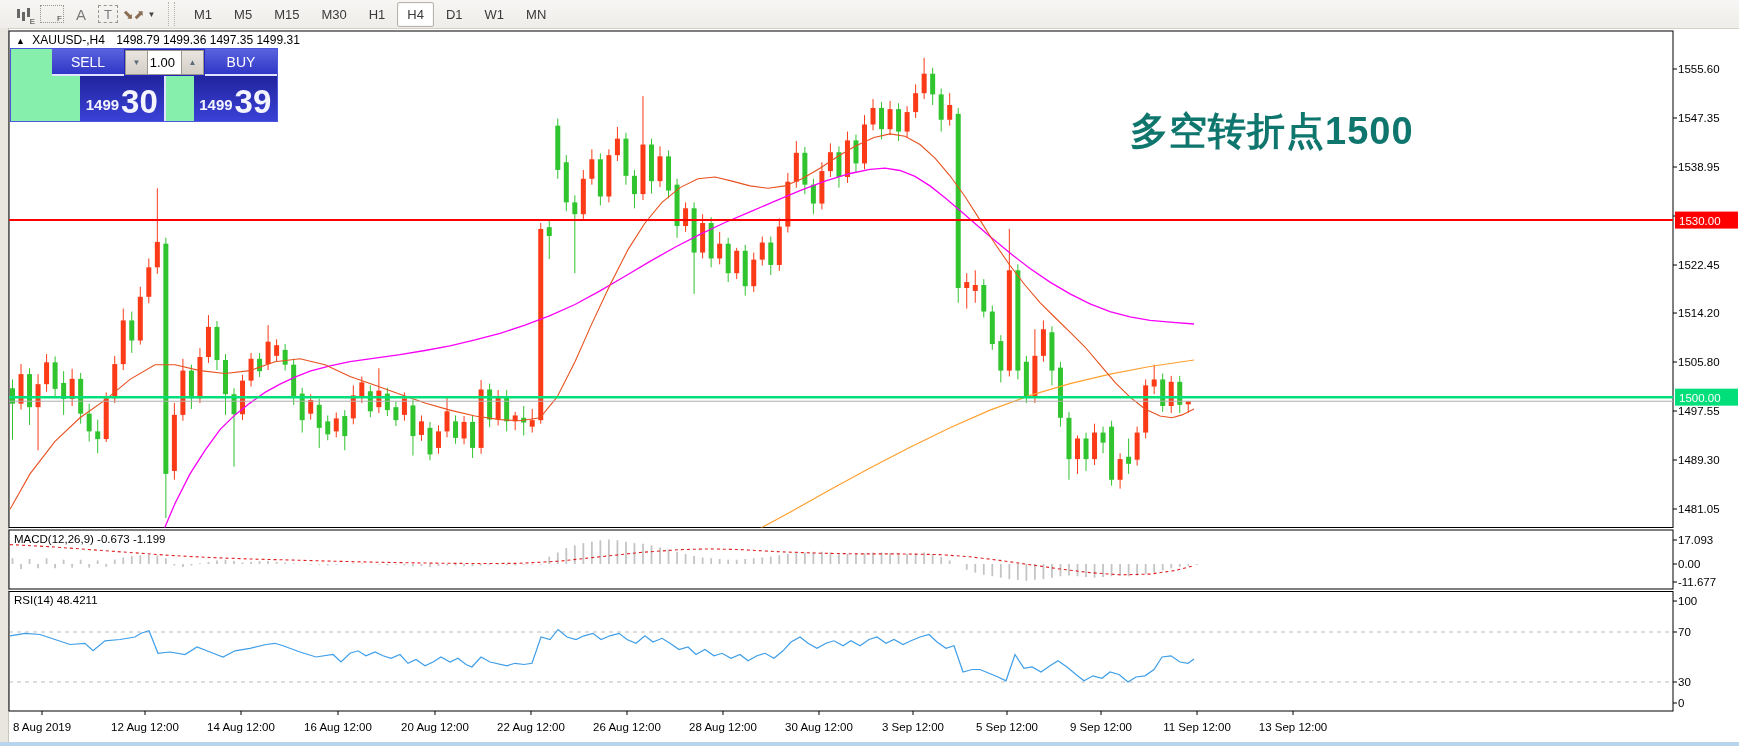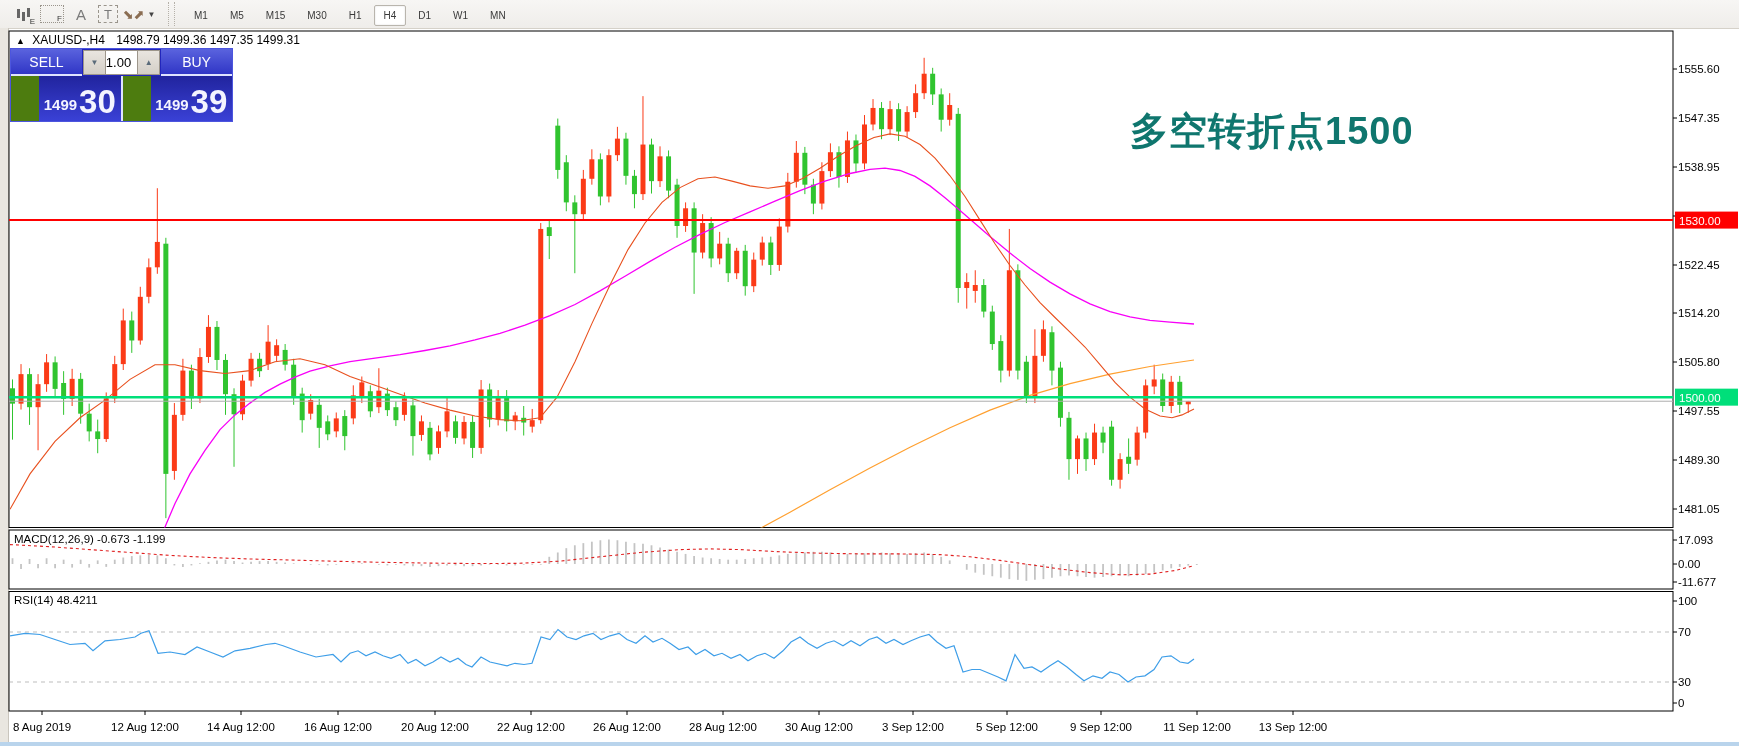--- a/index.html
+++ b/index.html
@@ -3,32 +3,32 @@
 <meta charset="utf-8">
 <style>
   html,body{margin:0;padding:0;background:#fff;font-family:"Liberation Sans",sans-serif;}
   #stage{position:relative;width:1739px;height:746px;background:#fff;overflow:hidden;}
   
   #toolbar{position:absolute;left:0;top:0;width:1739px;height:28px;background:linear-gradient(#f7f6f4,#efedea);border-bottom:1px solid #d5d1c9;display:flex;align-items:center;}
   .tb-icons{display:flex;align-items:center;gap:4px;padding-left:10px;}
   .tb-icon{width:26px;height:22px;display:flex;align-items:center;justify-content:center;color:#555;font-size:13px;position:relative;cursor:default;}
   .tb-icon .sub{position:absolute;right:1px;bottom:-1px;font-size:8px;color:#333;}
   .tb-sep{width:5px;height:24px;margin:0 8px 0 12px;border-left:1px dotted #b5b1a9;border-right:1px dotted #b5b1a9;}
-  .tf-btn{font-size:10px;color:#3a3a3a;padding:4px 9px;margin:12px 1px;border:1px solid transparent;border-radius:2px;}
+  .tf-btn{font-size:13px;color:#3a3a3a;padding:4px 9px;margin:12px 1px;border:1px solid transparent;border-radius:2px;}
   .tf-btn.active{background:#fff;border:1px solid #b9b5ad;box-shadow:inset 0 0 2px #ddd;}
   .glyph-candle{display:inline-block;width:14px;height:14px;position:relative;}
   .glyph-candle i{position:absolute;width:3px;background:#666;}
   
   #left-strip{position:absolute;left:0;top:28px;width:8px;height:716px;background:#e9e6e0;border-right:1px solid #c9c5bd;}
   #bottom-strip{position:absolute;left:0;top:742px;width:1739px;height:4px;background:#b9d4ec;}
   
   #chart-header{position:absolute;left:16px;top:33px;font-size:12px;color:#000;white-space:nowrap;text-align:center;}
   #chart-header .tri{font-size:9px;margin-right:4px;}
   
-  #trade-panel{position:absolute;left:10px;top:48px;width:223px;height:74px;background:#4d7c0f;border:1px solid #4c55de;box-sizing:border-box;}
+  #trade-panel{position:absolute;left:10px;top:48px;width:268px;height:74px;background:#86efac;border:1px solid #4c55de;box-sizing:border-box;padding-left:41px;}
   #tp-top{display:flex;height:27px;}
   .tp-tab{width:72px;display:flex;align-items:center;justify-content:center;color:#fff;font-size:14px;background:linear-gradient(#5a63de,#3036c6);border-bottom:2px solid #dfe3ff;box-sizing:border-box;}
   #tp-spin{flex:1;display:flex;background:#2226bc;align-items:stretch;padding:1px;}
   .spin-btn{width:21px;background:linear-gradient(#e9e5df,#d4cfc7);border:1px solid #9d968b;color:#5a6b7a;font-size:8px;display:flex;align-items:center;justify-content:center;}
   #vol-field{flex:1;background:#fff;border:1px solid #9d968b;border-left:none;border-right:none;color:#000;font-size:13px;display:flex;align-items:center;justify-content:flex-end;padding-right:6px;}
   #tp-bottom{display:flex;height:45px;}
   .tp-price{flex:1;display:flex;align-items:flex-end;justify-content:center;color:#f4f4ff;background:linear-gradient(#21249e,#3a41d6);padding-bottom:3px;margin-left:28px;}
   .tp-price .small{font-size:15px;font-weight:bold;margin-right:2px;line-height:26px;}
   .tp-price .big{font-size:33px;font-weight:bold;line-height:33px;}
   #tp-div{width:2px;background:#dfe3ff;}

